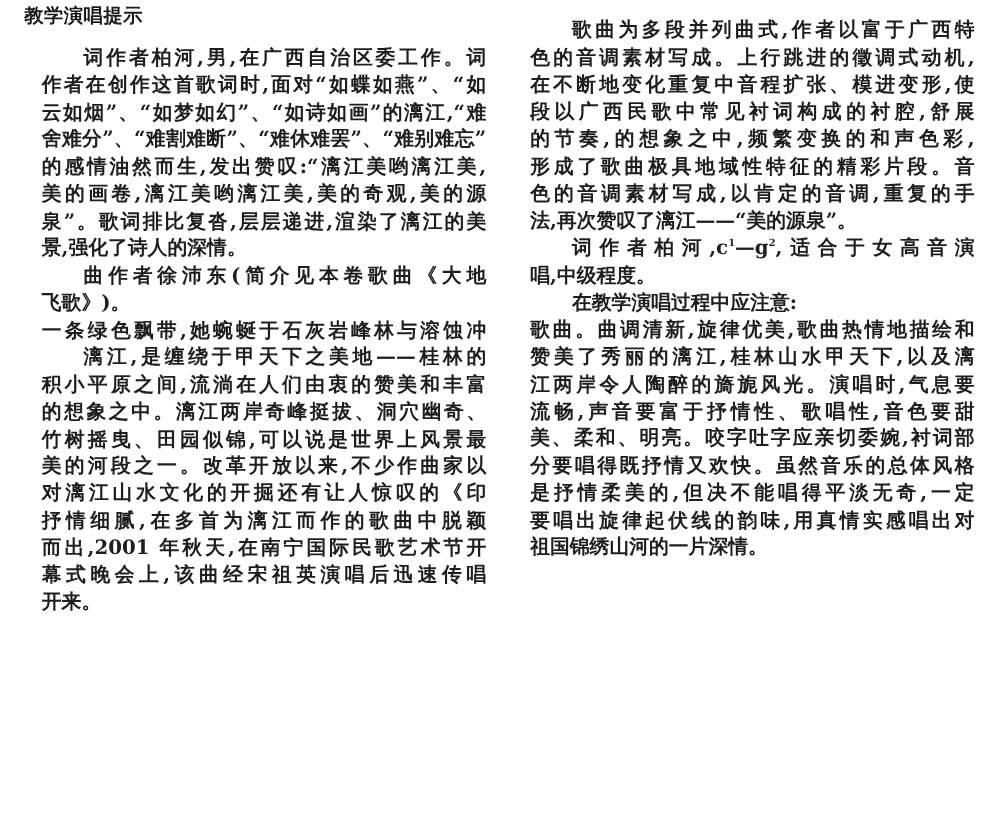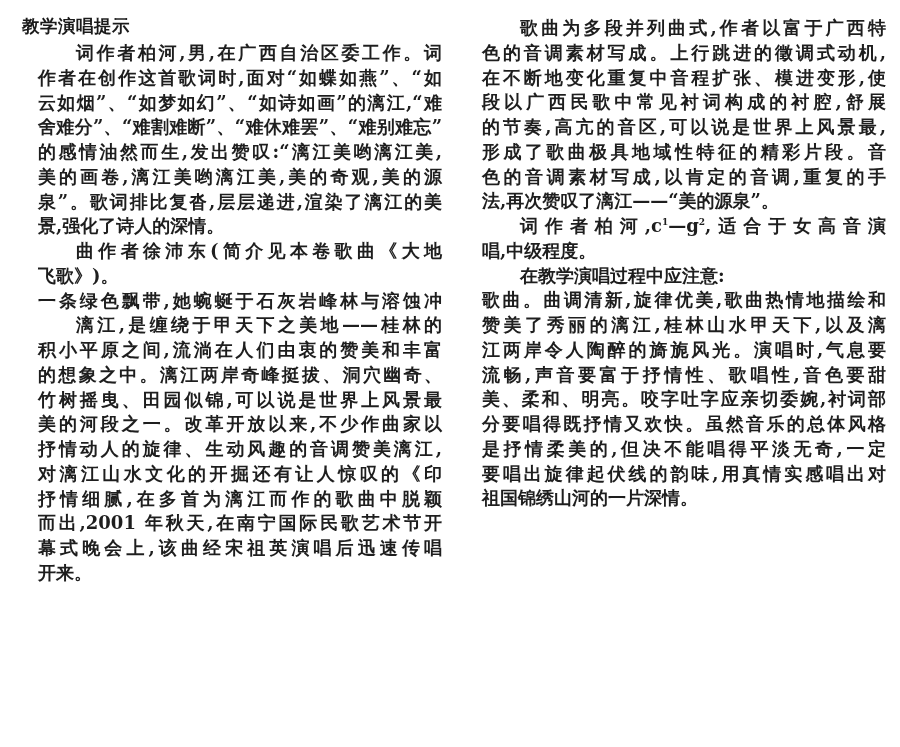--- a/index.html
+++ b/index.html
@@ -4,21 +4,21 @@
 <style>
   html, body { margin: 0; padding: 0; }
   body {
     width: 900px; height: 747px; background: #ffffff; position: relative; overflow: hidden;
     font-family: "DejaVu Serif", "Liberation Serif", serif; color: #1e1e1e;
   }
   .col { position: absolute; top: 0; }
   .col-left { left: 22px; width: 404px; }
   .col-right { left: 466px; width: 404px; }
   .title {
-    position: absolute; left: 0; top: 14px;
+    position: absolute; left: 0; top: 2px;
     font-family: "DejaVu Sans", "Liberation Sans", sans-serif;
     font-weight: bold; font-size: 17.5px; letter-spacing: 0.5px; color: #1a1a1a;
   }
   .lines { position: absolute; left: 16px; width: 404px; font-weight: bold; }
   .col-left .lines { top: 41px; }
   .col-right .lines { top: 16px; }
   .line {
     height: 24.75px; line-height: 24.75px; font-size: 18px; white-space: nowrap;
     text-align: justify; text-align-last: justify; overflow: visible;
   }
@@ -46,38 +46,37 @@
       <div class="line indent">曲作者徐沛东(简介见本卷歌曲《大地</div>
       <div class="line last">飞歌》)。</div>
     </div>
     <div>
       <div class="line">一条绿色飘带,她蜿蜒于石灰岩峰林与溶蚀冲</div>
       <div class="line indent">漓江,是缠绕于甲天下之美地——桂林的</div>
       <div class="line">积小平原之间,流淌在人们由衷的赞美和丰富</div>
       <div class="line">的想象之中。漓江两岸奇峰挺拔、洞穴幽奇、</div>
       <div class="line">竹树摇曳、田园似锦,可以说是世界上风景最</div>
       <div class="line">美的河段之一。改革开放以来,不少作曲家以</div>
-      <div class="line">抒情动人的旋律、生动风趣的音调赞美漓江,</div>
       <div class="line">对漓江山水文化的开掘还有让人惊叹的《印</div>
       <div class="line">抒情细腻,在多首为漓江而作的歌曲中脱颖</div>
       <div class="line">而出,2001 年秋天,在南宁国际民歌艺术节开</div>
       <div class="line">幕式晚会上,该曲经宋祖英演唱后迅速传唱</div>
       <div class="line last">开来。</div>
     </div>
   </div>
 </div>
 
 <div class="col col-right">
   <div class="lines">
     <div>
       <div class="line indent">歌曲为多段并列曲式,作者以富于广西特</div>
       <div class="line">色的音调素材写成。上行跳进的徵调式动机,</div>
       <div class="line">在不断地变化重复中音程扩张、模进变形,使</div>
       <div class="line">段以广西民歌中常见衬词构成的衬腔,舒展</div>
-      <div class="line">的节奏,高亢的音区,可以说是世界上风景最,</div>
+      <div class="line">的节奏,的想象之中,频繁变换的和声色彩,</div>
       <div class="line">形成了歌曲极具地域性特征的精彩片段。音</div>
       <div class="line">色的音调素材写成,以肯定的音调,重复的手</div>
       <div class="line last">法,再次赞叹了漓江——“美的源泉”。</div>
     </div>
     <div>
       <div class="line indent"><span>词作者柏河,</span><span><span>c</span><sup>1</sup></span><span>—</span><span><span>g</span><sup>2</sup></span><span>,适合于女高音演</span></div>
       <div class="line last">唱,中级程度。</div>
     </div>
     <div>
       <div class="line indent last">在教学演唱过程中应注意:</div>

